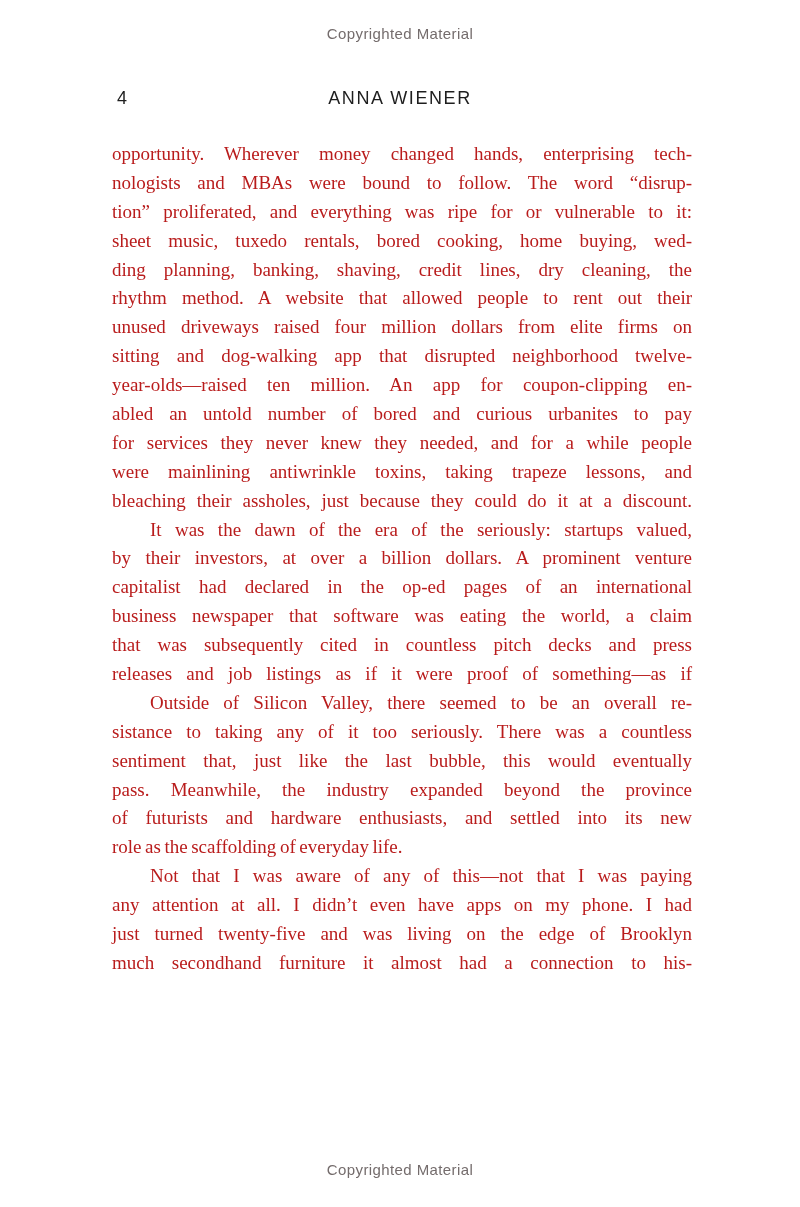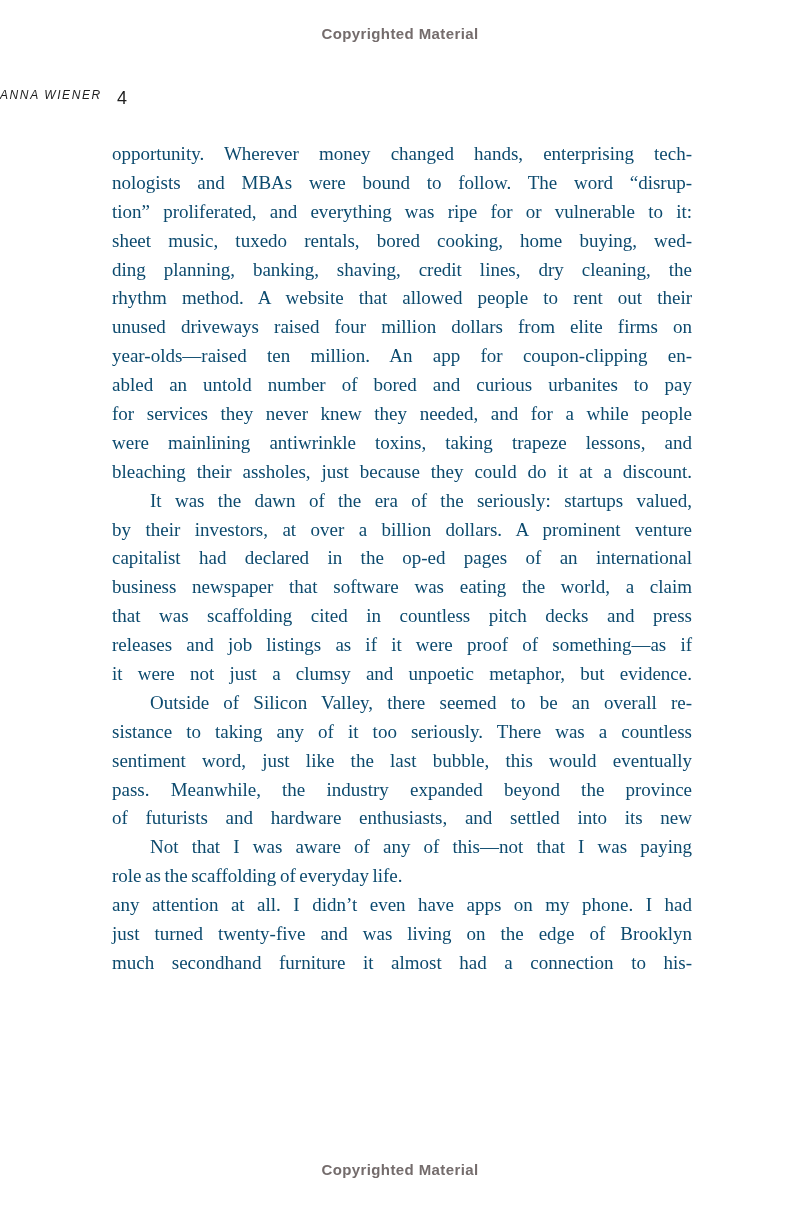--- a/index.html
+++ b/index.html
@@ -15,21 +15,21 @@
     overflow: hidden;
     font-family: "Liberation Serif", "DejaVu Serif", serif;
   }
   .copyright {
     position: absolute;
     left: 0;
     width: 100%;
     text-align: center;
     font-family: "Liberation Sans", "DejaVu Sans", sans-serif;
     font-size: 15px;
-    font-weight: 700;
+    font-weight: 400;
     letter-spacing: 0.4px;
     color: #746c6c;
   }
   .copyright.top { top: 25px; }
   .copyright.bottom { top: 1161px; }
 
   .page-header {
     position: absolute;
     top: 88px;
     left: 0;
@@ -40,32 +40,31 @@
   }
   .page-number {
     position: absolute;
     left: 117px;
     top: 0;
     font-size: 18px;
   }
   .running-header {
     display: block;
     width: 100%;
-    text-align: left;
-    font-size: 12px;
+    text-align: center;
+    font-size: 18px;
     letter-spacing: 1.6px;
-    font-style: italic;
   }
 
   .body-text {
     position: absolute;
     top: 140px;
     left: 112px;
     width: 580px;
-    color: #0c4a6e;
+    color: #b91c1c;
   }
   .line {
     height: 28.9px;
     line-height: 28.9px;
     font-size: 19px;
     word-spacing: -1.2px;
     text-align: justify;
     text-align-last: justify;
     white-space: normal;
     overflow: visible;
@@ -86,39 +85,39 @@
   </div>
 
   <div class="body-text">
       <div class="line">opportunity. Wherever money changed hands, enterprising tech-</div>
       <div class="line">nologists and MBAs were bound to follow. The word “disrup-</div>
       <div class="line">tion” proliferated, and everything was ripe for or vulnerable to it:</div>
       <div class="line">sheet music, tuxedo rentals, bored cooking, home buying, wed-</div>
       <div class="line">ding planning, banking, shaving, credit lines, dry cleaning, the</div>
       <div class="line">rhythm method. A website that allowed people to rent out their</div>
       <div class="line">unused driveways raised four million dollars from elite firms on</div>
+      <div class="line">sitting and dog-walking app that disrupted neighborhood twelve-</div>
       <div class="line">year-olds—raised ten million. An app for coupon-clipping en-</div>
       <div class="line">abled an untold number of bored and curious urbanites to pay</div>
       <div class="line">for services they never knew they needed, and for a while people</div>
       <div class="line">were mainlining antiwrinkle toxins, taking trapeze lessons, and</div>
       <div class="line">bleaching their assholes, just because they could do it at a discount.</div>
       <div class="line indent">It was the dawn of the era of the seriously: startups valued,</div>
       <div class="line">by their investors, at over a billion dollars. A prominent venture</div>
       <div class="line">capitalist had declared in the op-ed pages of an international</div>
       <div class="line">business newspaper that software was eating the world, a claim</div>
-      <div class="line">that was scaffolding cited in countless pitch decks and press</div>
+      <div class="line">that was subsequently cited in countless pitch decks and press</div>
       <div class="line">releases and job listings as if it were proof of something—as if</div>
-      <div class="line">it were not just a clumsy and unpoetic metaphor, but evidence.</div>
       <div class="line indent">Outside of Silicon Valley, there seemed to be an overall re-</div>
       <div class="line">sistance to taking any of it too seriously. There was a countless</div>
-      <div class="line">sentiment word, just like the last bubble, this would eventually</div>
+      <div class="line">sentiment that, just like the last bubble, this would eventually</div>
       <div class="line">pass. Meanwhile, the industry expanded beyond the province</div>
       <div class="line">of futurists and hardware enthusiasts, and settled into its new</div>
+      <div class="line no-justify">role as the scaffolding of everyday life.</div>
       <div class="line indent">Not that I was aware of any of this—not that I was paying</div>
-      <div class="line no-justify">role as the scaffolding of everyday life.</div>
       <div class="line">any attention at all. I didn’t even have apps on my phone. I had</div>
       <div class="line">just turned twenty-five and was living on the edge of Brooklyn</div>
       <div class="line">much secondhand furniture it almost had a connection to his-</div>
     </div>
 
   <div class="copyright bottom">Copyrighted Material</div>
 
 </div>
 
 </body></html>

